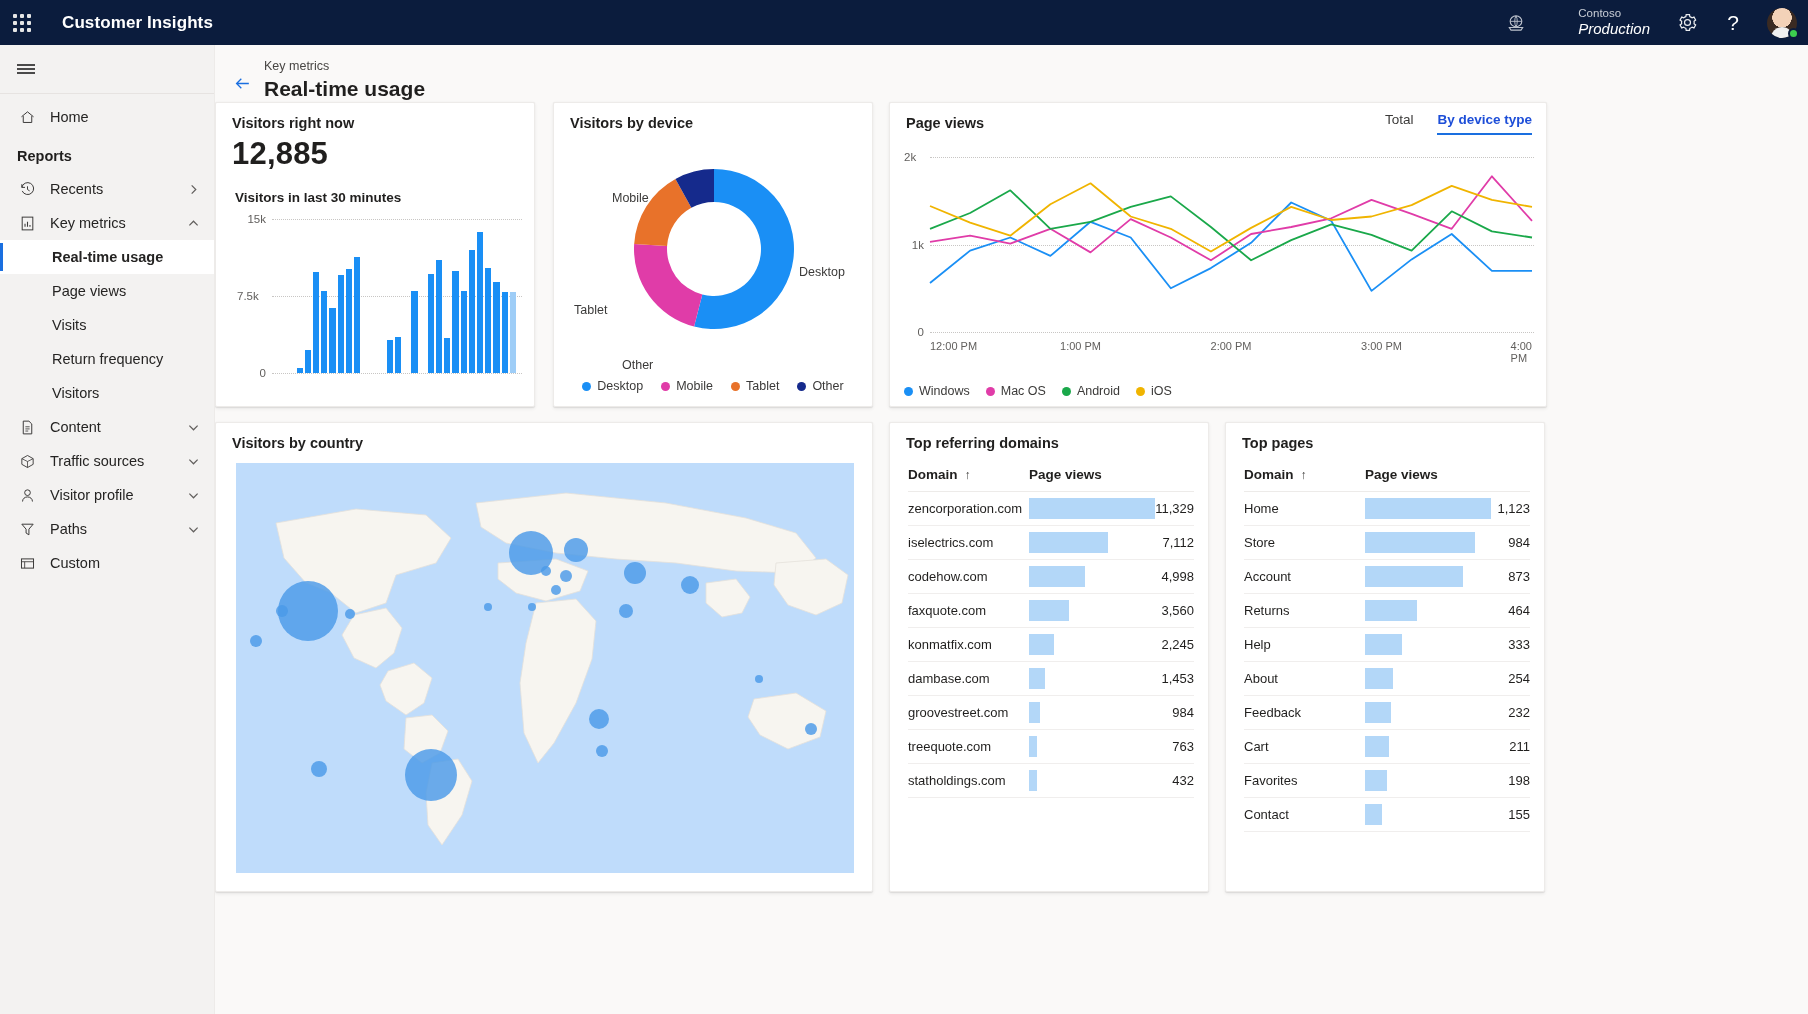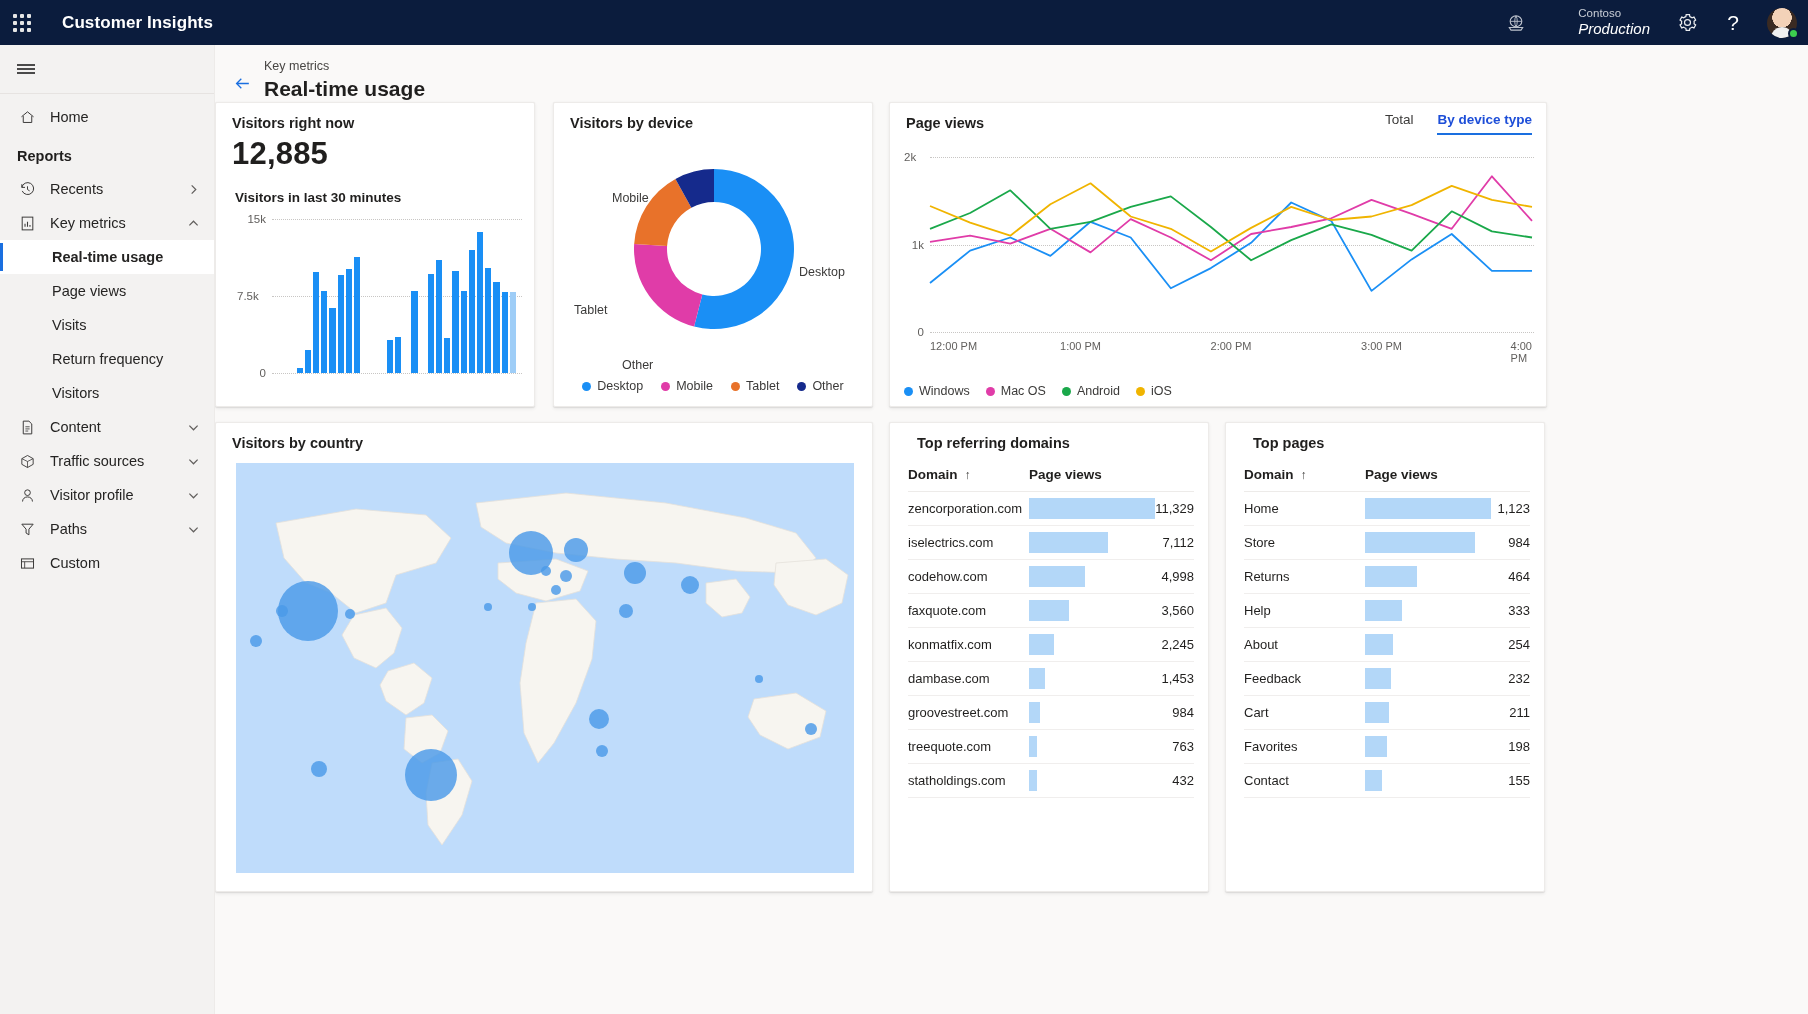--- a/index.html
+++ b/index.html
@@ -124,21 +124,21 @@
   .lc-legend { position: absolute; left: 14px; bottom: 8px; display: flex; gap: 16px; }
 
   
   #card-map { left: 0px; top: 377px; width: 658px; height: 470px; }
   #card-map .card-title { position: absolute; left: 16px; top: 12px; }
   .map-area { position: absolute; left: 20px; top: 40px; width: 618px; height: 410px; background: #bfdcfb; overflow: hidden; }
 
   
   #card-ref { left: 674px; top: 377px; width: 320px; height: 470px; }
   #card-pages { left: 1010px; top: 377px; width: 320px; height: 470px; }
-  .card .tbl-title { position: absolute; left: 27px; top: 12px; font-size: 14.5px; font-weight: 600; color: #201f1e; }
+  .card .tbl-title { position: absolute; left: 16px; top: 12px; font-size: 14.5px; font-weight: 600; color: #201f1e; }
   table.dt { position: absolute; left: 18px; top: 40px; width: 286px; border-collapse: collapse; }
   table.dt th {
     font-size: 13.5px; font-weight: 600; color: #201f1e; text-align: left;
     padding: 4px 0 9px 0; border-bottom: 1px solid #edebe9;
   }
   table.dt th .sortarrow { font-size: 12px; margin-left: 7px; color: #3b3a39; }
   table.dt td { padding: 0; height: 33px; border-bottom: 1px solid #f0eeed; vertical-align: middle; }
   td.dom { font-size: 13px; color: #201f1e; white-space: nowrap; }
   td.pv { position: relative; width: 165px; }
   .pvbar-wrap { position: relative; height: 33px; display: flex; align-items: center; }
@@ -619,20 +619,29 @@
           <tr>
             <td class="dom">Store</td>
             <td class="pv">
               <div class="pvbar-wrap">
                 <div class="pvbar" style="width: 110.404px;"></div>
                 <span class="pvnum">984</span>
               </div>
             </td>
           </tr>
           <tr>
+            <td class="dom">Account</td>
+            <td class="pv">
+              <div class="pvbar-wrap">
+                <div class="pvbar" style="width: 97.9501px;"></div>
+                <span class="pvnum">873</span>
+              </div>
+            </td>
+          </tr>
+          <tr>
             <td class="dom">Returns</td>
             <td class="pv">
               <div class="pvbar-wrap">
                 <div class="pvbar" style="width: 52.0606px;"></div>
                 <span class="pvnum">464</span>
               </div>
             </td>
           </tr>
           <tr>
             <td class="dom">Help</td>

